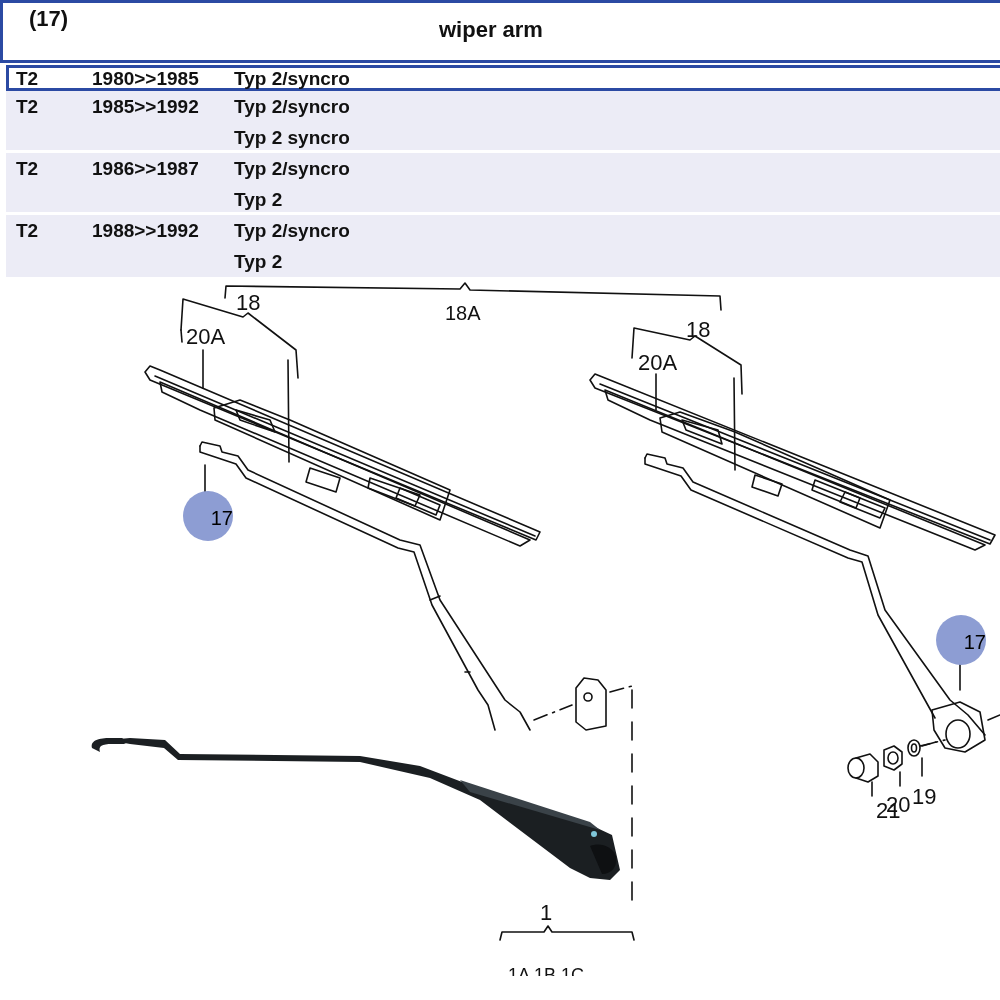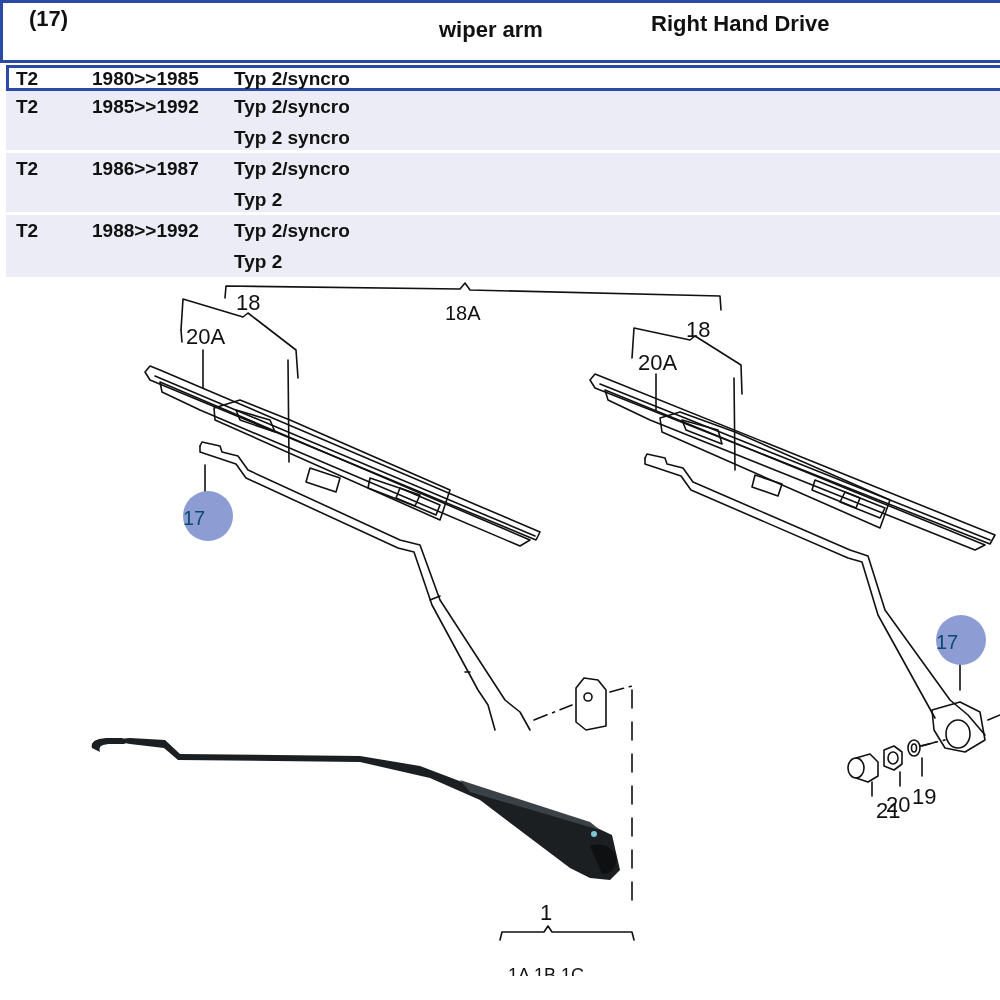--- a/index.html
+++ b/index.html
@@ -27,31 +27,30 @@
   .row .types div { height: 31px; line-height: 31px; }
   .row.first .cell { top: 0; line-height: 22px; }
   .row.first .model { left: 7px; }
   .row.first .years { left: 83px; }
   .row.first .types { left: 225px; }
 
   .diagram { position: absolute; left: 0; top: 278px; width: 1000px; height: 722px; }
   .diagram svg { position: absolute; left: 0; top: 0; }
   .callout {
     position: absolute; width: 50px; height: 50px; border-radius: 50%;
-    background: #8d9dd3; text-align: left; line-height: 54px; font-size: 20px; color: #0c4a6e;
+    background: #8d9dd3; text-align: right; line-height: 54px; font-size: 20px; color: #000000;
   }
   .lbl { position: absolute; font-size: 22px; color: #111; }
 </style>
 </head>
 <body>
 
 <div class="header-box">
   <span class="hdr-ref">(17)</span>
   <span class="hdr-desc">wiper arm</span>
-  <span class="hdr-note">Right Hand Drive</span>
 </div>
 
 <div class="rows">
   <div class="row first">
     <span class="cell model">T2</span>
     <span class="cell years">1980&gt;&gt;1985</span>
     <span class="cell types">
       <div style="height:22px;line-height:22px;">Typ 2/syncro</div>
     </span>
   </div>

